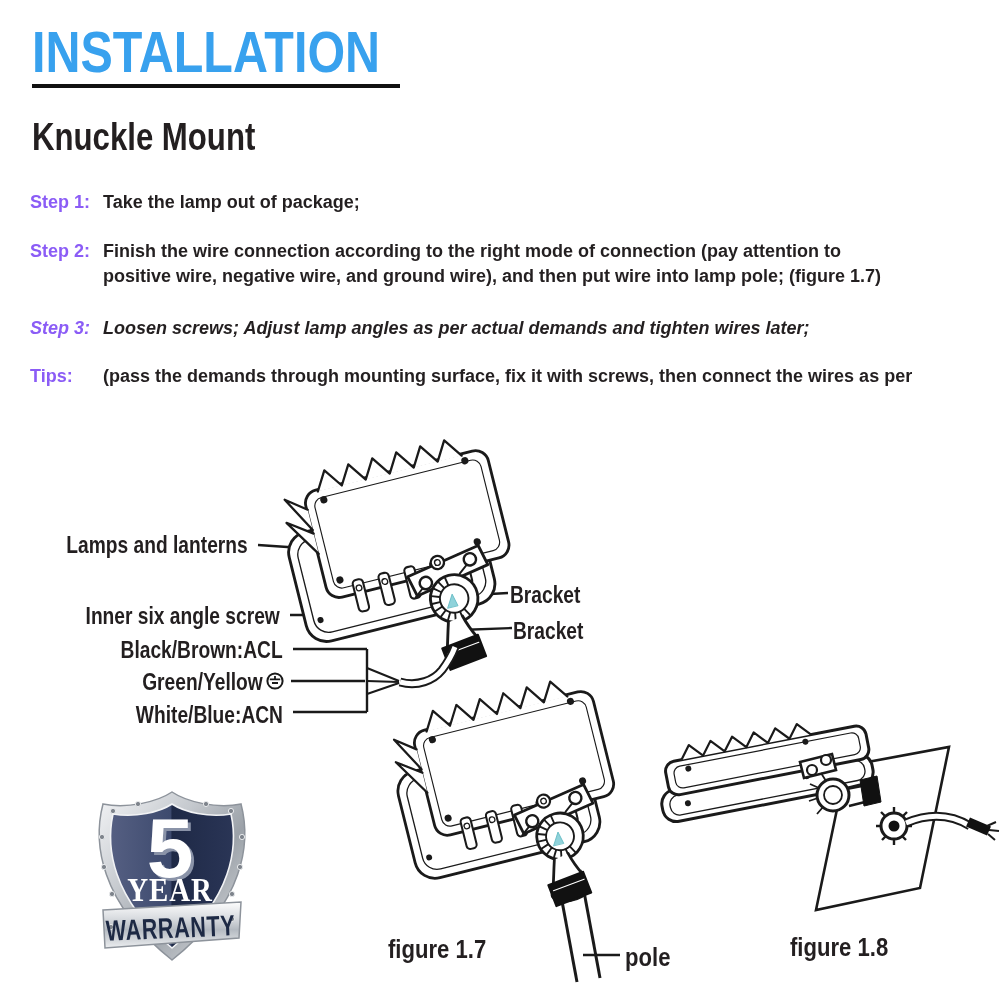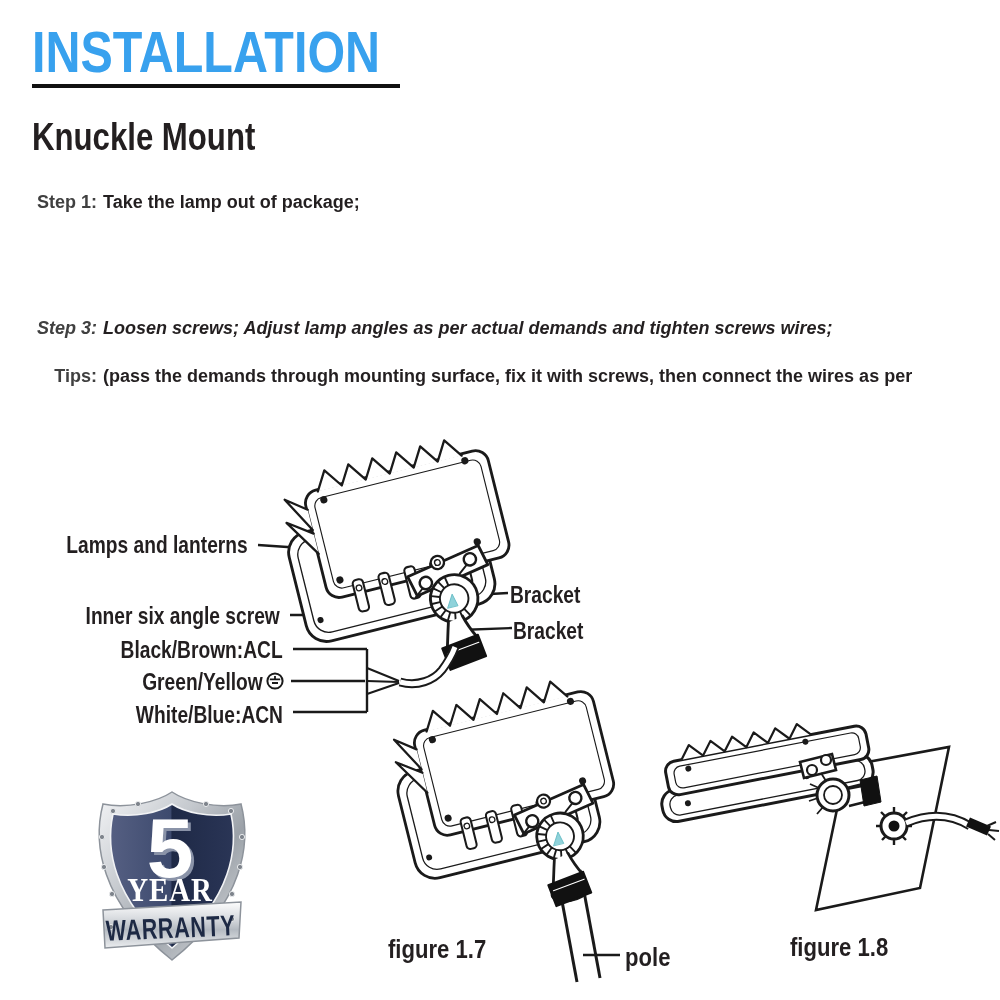--- a/index.html
+++ b/index.html
@@ -23,22 +23,22 @@
   .title-rule { left:32px; top:84px; width:368px; height:4px; background:#111; }
   .subtitle {
     left:32px; top:116px;
     font-size:38px; font-weight:bold; line-height:42px;
     transform:scaleX(0.82); transform-origin:left center;
   }
 
   
   .step { position:absolute; left:30px; display:flex; align-items:flex-start; }
   .step-label {
-    display:inline-block; width:67px; text-align:right;
-    font-size:18px; font-weight:bold; color:#404040; line-height:25px;
+    display:inline-block; width:67px; text-align:left;
+    font-size:18px; font-weight:bold; color:#8b5cf6; line-height:25px;
     flex:0 0 67px;
   }
   .step-lines { margin-left:6px; }
   .step-line { font-size:18px; font-weight:bold; line-height:25px; white-space:nowrap; color:#231f20; }
 
   
   .dlabel {
     position:absolute; font-size:24px; font-weight:bold; color:#231f20;
     line-height:24px; white-space:nowrap;
     transform:scaleX(0.8); transform-origin:right center;
@@ -62,25 +62,32 @@
   <div class="abs title-rule"></div>
   <h2 class="abs subtitle nowrap">Knuckle Mount</h2>
 
   <div class="step" style="top:190px;">
     <span class="step-label">Step 1:</span>
     <div class="step-lines">
       <div class="step-line">Take the lamp out of package;</div>
     </div>
   </div>
 
+  <div class="step" style="top:239px;">
+    <span class="step-label">Step 2:</span>
+    <div class="step-lines">
+      <div class="step-line">Finish the wire connection according to the right mode of connection (pay attention to</div>
+      <div class="step-line">positive wire, negative wire, and ground wire), and then put wire into lamp pole; (figure 1.7)</div>
+    </div>
+  </div>
 
   <div class="step" style="top:316px;font-style:italic;">
     <span class="step-label">Step 3:</span>
     <div class="step-lines">
-      <div class="step-line">Loosen screws; Adjust lamp angles as per actual demands and tighten screws wires;</div>
+      <div class="step-line">Loosen screws; Adjust lamp angles as per actual demands and tighten wires later;</div>
     </div>
   </div>
 
   <div class="step" style="top:364px;">
     <span class="step-label">Tips:</span>
     <div class="step-lines">
       <div class="step-line">(pass the demands through mounting surface, fix it with screws, then connect the wires as per</div>
     </div>
   </div>
 

